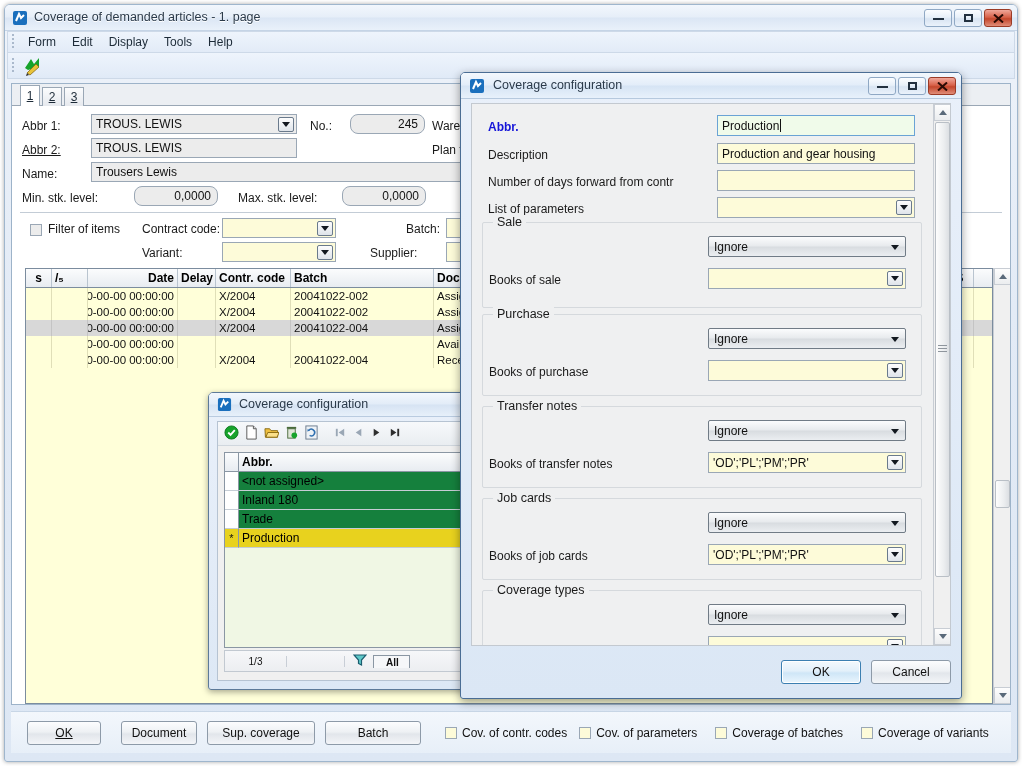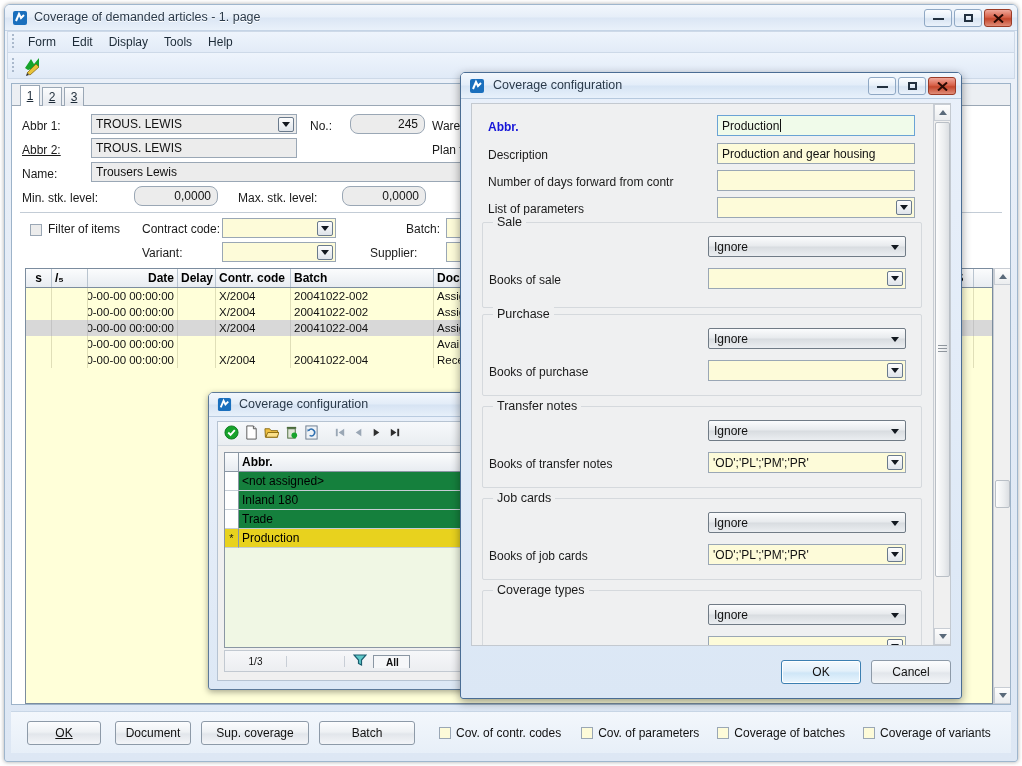--- a/index.html
+++ b/index.html
@@ -501,29 +501,29 @@
             </div>
         </div>
 
       </div>
     </div>
 
     <div class="bottombar">
       <div class="btn" style="margin-left:16px; width:74px;">
         <u>OK</u>
       </div>
-      <div class="btn" style="margin-left:14px; width:76px;">Document</div>
+      <div class="btn" style="margin-left:20px; width:76px;">Document</div>
       <div class="btn" style="margin-left:10px; width:108px;">Sup. coverage</div>
       <div class="btn" style="margin-left:10px; width:96px;">Batch</div>
 
       <span class="cbwrap" style="margin-left:24px;">
         <span class="chk"></span>
         <span>Cov. of contr. codes</span>
       </span>
-      <span class="cbwrap" style="margin-left:20px;">
+      <span class="cbwrap" style="margin-left:12px;">
         <span class="chk"></span>
         <span>Cov. of parameters</span>
       </span>
       <span class="cbwrap" style="margin-left:18px;">
         <span class="chk"></span>
         <span>Coverage of batches</span>
       </span>
       <span class="cbwrap" style="margin-left:18px;">
         <span class="chk"></span>
         <span>Coverage of variants</span>

